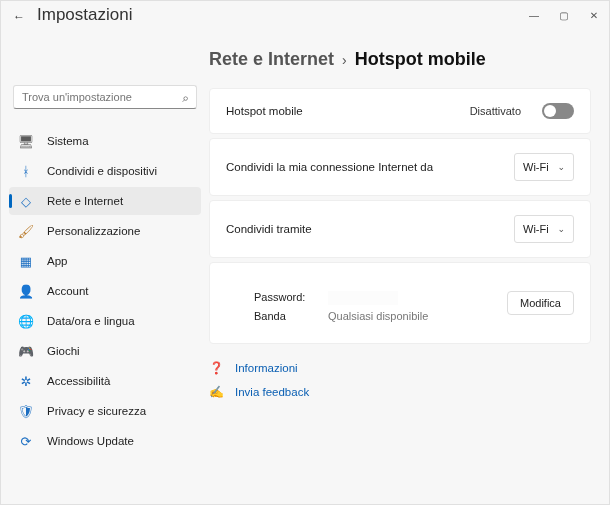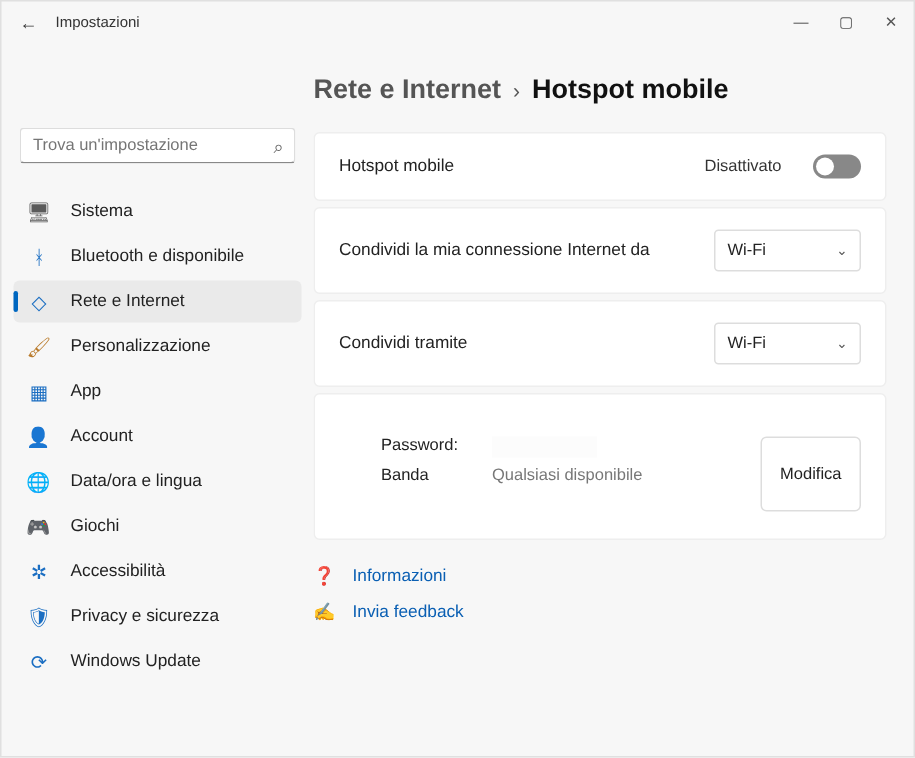--- a/index.html
+++ b/index.html
@@ -1,20 +1,20 @@
 <!DOCTYPE html>
 <html><head>
 <meta charset="utf-8">
 <style>
 * { margin: 0; padding: 0; box-sizing: border-box; font-family: "Segoe UI", Arial, sans-serif; }
 body { width: 610px; height: 505px; background: #f7f7f7; overflow: hidden; position: relative; border: 1px solid #e0e0e0; }
 
 .titlebar { height: 28px; display: flex; align-items: center; padding: 0 8px; }
 .back-btn { width: 20px; height: 20px; display: flex; align-items: center; justify-content: center; font-size: 12px; color: #333; cursor: pointer; }
-.title { font-size: 10px; color: #333; margin-left: 8px; }
+.title { font-size: 17px; color: #333; margin-left: 8px; }
 .win-controls { position: absolute; right: 0; top: 0; display: flex; }
 .win-btn { width: 30px; height: 28px; display: flex; align-items: center; justify-content: center; color: #555; font-size: 10px; cursor: pointer; }
 
 .layout { display: flex; height: calc(100% - 28px); }
 
 .sidebar { width: 208px; padding: 0 8px; }
 .search-wrap { margin: 56px 4px 18px 4px; position: relative; }
 .search-input { width: 100%; height: 24px; border: 1px solid #ddd; border-bottom: 1px solid #888; border-radius: 3px; background: #fff; padding: 0 28px 0 8px; font-size: 11px; color: #555; outline: none; }
 .search-icon { position: absolute; right: 8px; top: 6px; font-size: 12px; color: #666; }
 
@@ -32,28 +32,28 @@
 
 .card { background: #fff; border: 1px solid #eee; border-radius: 4px; margin-bottom: 4px; padding: 14px 16px; }
 .row { display: flex; align-items: center; justify-content: space-between; }
 .row-label { font-size: 11.5px; color: #222; }
 
 .toggle-wrap { display: flex; align-items: center; gap: 21px; }
 .toggle-state { font-size: 11px; color: #333; }
 .toggle { width: 32px; height: 16px; border-radius: 10px; background: #888; position: relative; cursor: pointer; }
 .toggle::after { content: ""; position: absolute; left: 2px; top: 2px; width: 12px; height: 12px; background: #fff; border-radius: 50%; }
 
-.select { width: 98px; height: 28px; border: 1px solid #ddd; border-radius: 3px; background: #fff; display: flex; align-items: center; justify-content: space-between; padding: 0 8px; font-size: 11px; color: #222; cursor: pointer; }
+.select { width: 60px; height: 28px; border: 1px solid #ddd; border-radius: 3px; background: #fff; display: flex; align-items: center; justify-content: space-between; padding: 0 8px; font-size: 11px; color: #222; cursor: pointer; }
 .chev { font-size: 9px; color: #555; }
 
 .exp-header { display: flex; align-items: center; justify-content: space-between; cursor: pointer; }
 .exp-body { padding: 14px 0 4px 28px; }
 .prop-row { display: flex; align-items: flex-start; justify-content: space-between; }
 .prop-title { font-size: 11.5px; color: #222; margin-bottom: 14px; }
-.btn { border: 1px solid #ddd; background: #fff; border-radius: 4px; padding: 18px 12px; font-size: 11px; color: #222; cursor: pointer; }
+.btn { border: 1px solid #ddd; background: #fff; border-radius: 4px; padding: 5px 12px; font-size: 11px; color: #222; cursor: pointer; }
 .kv { display: flex; gap: 18px; font-size: 11px; margin-bottom: 3px; }
 .kv .k { width: 56px; color: #222; }
 .kv .v { color: #777; }
 .redact { display: inline-block; width: 70px; height: 14px; background: #fcfcfc; }
 
 .links { margin-top: 12px; }
 .link-row { display: flex; align-items: center; gap: 10px; height: 24px; font-size: 11.5px; }
 .link-icon { width: 16px; color: #333; font-size: 12px; }
 .link-text { color: #0a5fb3; cursor: pointer; }
 
@@ -89,21 +89,21 @@
       <input class="search-input" placeholder="Trova un'impostazione" style="">
       <span class="search-icon">⌕</span>
     </div>
     <nav class="nav" id="nav">
         <div class="nav-item">
           <span class="nav-icon ic-system">🖥</span>
           <span>Sistema</span>
         </div>
         <div class="nav-item">
           <span class="nav-icon ic-bt">ᚼ</span>
-          <span>Bluetooth e disponibile</span>
+          <span>Condividi e dispositivi</span>
         </div>
         <div class="nav-item active">
           <span class="nav-icon ic-net">◇</span>
           <span>Rete e Internet</span>
         </div>
         <div class="nav-item">
           <span class="nav-icon ic-pers">🖌</span>
           <span>Personalizzazione</span>
         </div>
         <div class="nav-item">

